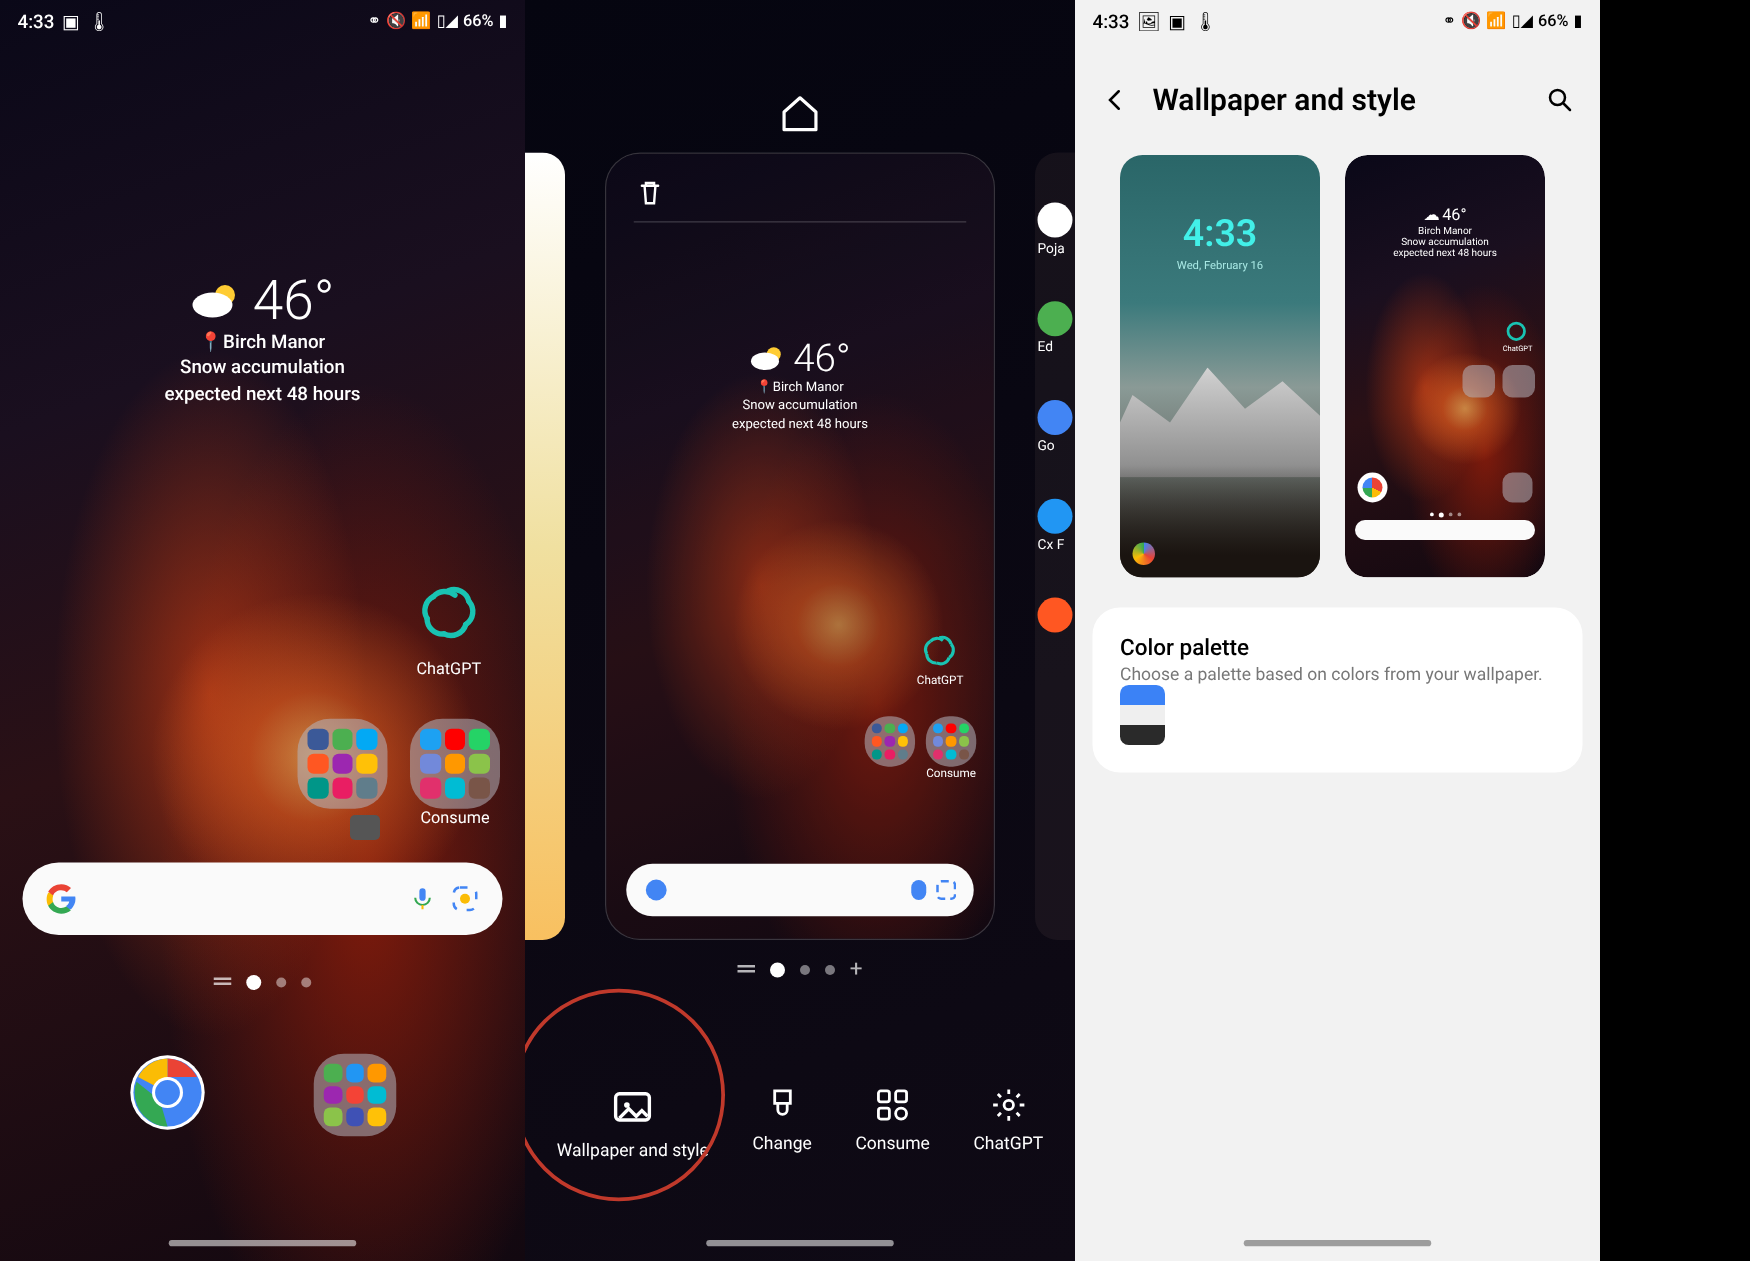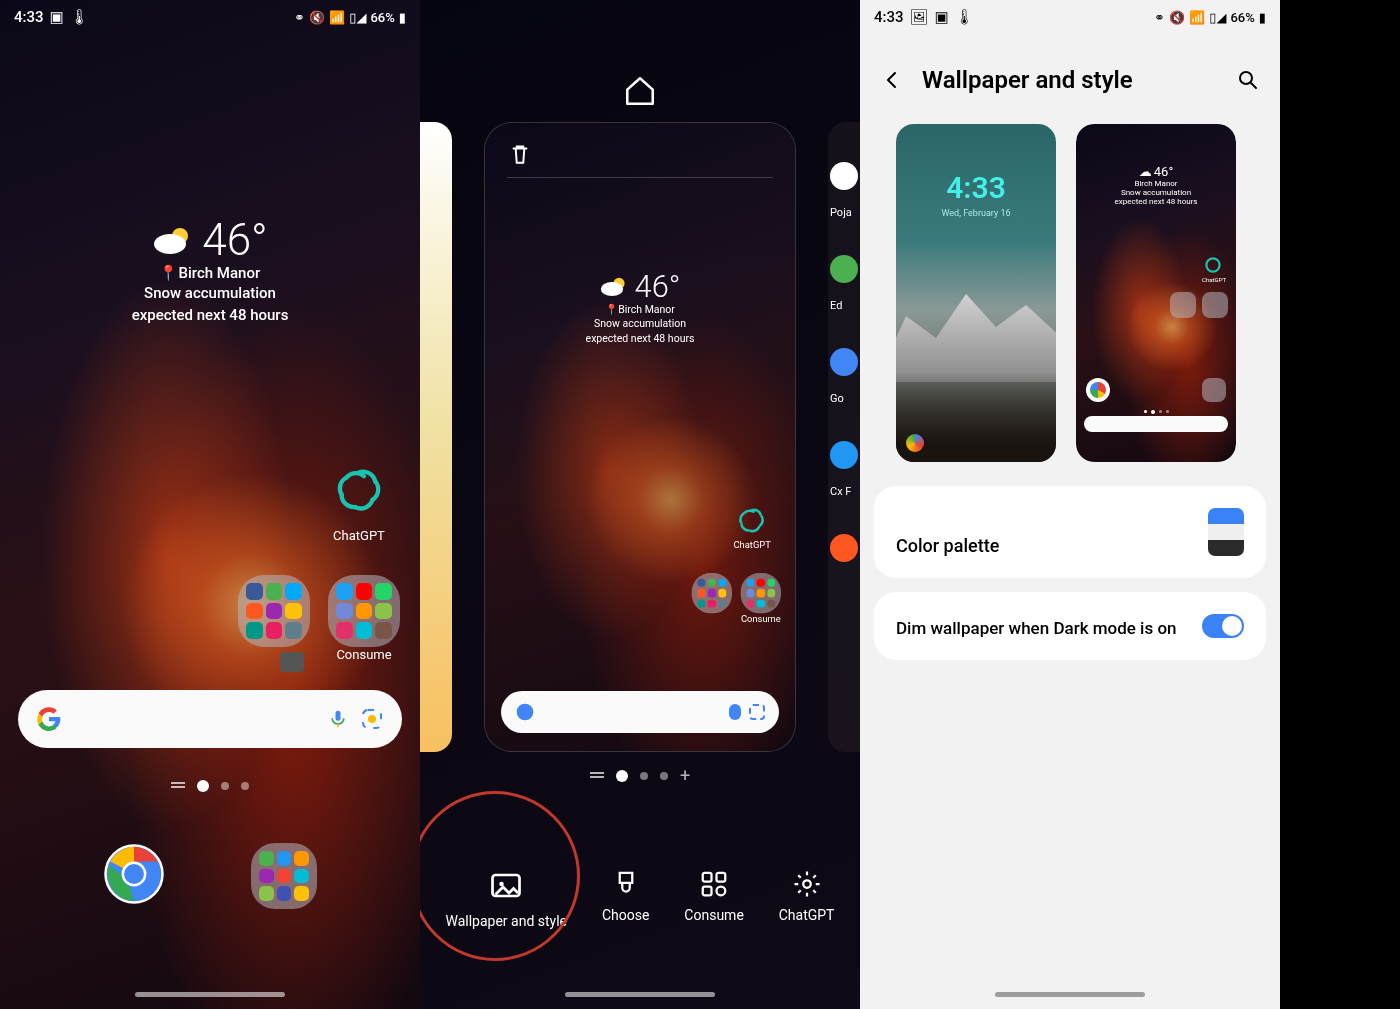--- a/index.html
+++ b/index.html
@@ -59,21 +59,21 @@
   .preview-inner { position: relative; width: 100%; height: 100%; }
   .trash-row { padding: 18px 0 10px; text-align: center; border-bottom: 1px solid rgba(255,255,255,0.2); margin: 0 22px; }
   .pf-weather { transform: scale(0.7); transform-origin: top center; margin-top: 90px; text-align: center; color: #fff; }
   .pf-chatgpt { position: absolute; right: 24px; top: 380px; transform: scale(0.72); transform-origin: top right; text-align: center; color:#fff; font-size:13px; }
   .pf-folders { position: absolute; right: 14px; top: 450px; display: flex; gap: 12px; transform: scale(0.72); transform-origin: top right; }
   .pf-search { position: absolute; left: 16px; right: 16px; bottom: 18px; height: 42px; background: #fafafa; border-radius: 22px; display: flex; align-items: center; padding: 0 14px; gap: 8px; }
   .side-preview { position: absolute; top: 122px; width: 32px; height: 630px; border-radius: 18px; background: rgba(120,100,100,0.12); overflow: hidden; }
   .side-left { left: 0; border-top-left-radius: 0; border-bottom-left-radius: 0; }
   .side-right { right: 0; border-top-right-radius: 0; border-bottom-right-radius: 0; display:flex; flex-direction:column; gap:36px; padding-top:40px; align-items:flex-start; padding-left:2px;}
   .side-app { width:28px; height:28px; border-radius:50%; background:#ddd; }
-  .side-label { color:#fff; font-size:11px; margin-top:16px; }
+  .side-label { color:#fff; font-size:11px; margin-top:2px; }
   .p2-pager { position: absolute; top: 770px; left:0; right:0; display:flex; gap:12px; justify-content:center; align-items:center; }
 
   .editor-actions { position: absolute; bottom: 80px; left: 0; right: 0; display: flex; justify-content: space-around; padding: 0 8px; }
   .ed-act { display:flex; flex-direction:column; align-items:center; gap:8px; color:#fff; font-size:14px; }
   .red-circle { position: absolute; width: 170px; height: 170px; border: 3px solid #c0392b; border-radius: 50%; bottom: 48px; left: -10px; pointer-events: none; }
 
   
   .settings-header { display: flex; align-items: center; gap: 18px; padding: 32px 20px 20px; }
   .settings-title { font-size: 24px; font-weight: 600; flex: 1; }
   .wp-previews { display: flex; gap: 20px; padding: 10px 36px 24px; }
@@ -84,21 +84,21 @@
   .mountain { position:absolute; bottom:80px; left:-20px; right:-20px; height:110px; background: linear-gradient(180deg,#e8e8e8 0%, #c8c8c8 30%, #888 100%); clip-path: polygon(0% 100%, 15% 40%, 30% 60%, 45% 20%, 60% 50%, 75% 30%, 90% 55%, 100% 100%); }
   .hs-card .nebula-bg { border-radius:18px; }
   .hs-weather { position:absolute; top:40px; left:0; right:0; text-align:center; color:#fff; font-size:8px; }
   .hs-temp { font-size:13px; display:inline-flex; align-items:center; gap:2px;}
   .hs-apps { position:absolute; bottom:60px; left:10px; right:10px; display:flex; justify-content:space-between; }
   .hs-search { position:absolute; bottom:30px; left:8px; right:8px; height:16px; background:#fafafa; border-radius:10px;}
 
   .card { background: #fff; border-radius: 22px; margin: 0 14px 14px; padding: 22px 22px; }
   .card-title { font-size: 18px; font-weight: 500; }
   .card-sub { font-size: 14px; color: #777; margin-top: 3px; }
-  .card-row { display:flex; align-items:flex-end; justify-content:space-between; }
+  .card-row { display:flex; align-items:flex-start; justify-content:space-between;flex-direction:column; }
   .palette-sw { width: 36px; height: 48px; border-radius: 7px; overflow:hidden; display:flex; flex-direction:column;}
   .palette-sw > div { flex:1; }
   .toggle { width: 42px; height: 24px; border-radius: 12px; background:#3b82f6; position:relative;}
   .toggle::after { content:''; position:absolute; right:2px; top:2px; width:20px; height:20px; background:#fff; border-radius:50%;}
   .red-box { border: 3px solid #e74c3c; border-radius: 2px; margin: 0 10px 14px; }
   .red-box .card { margin: 0; border-radius: 0; }
 
   svg { display:block; }
   .sp { flex:1; }
 </style>
@@ -362,21 +362,21 @@
           <rect x="3" y="4" width="18" height="14" rx="2" fill="none" stroke="#fff" stroke-width="1.8"></rect>
           <circle cx="9" cy="10" r="1.5" fill="#fff"></circle>
           <path d="M5 17l5-5 4 4 3-3 3 3" fill="none" stroke="#fff" stroke-width="1.8"></path>
         </svg>
       <span>Wallpaper and style</span>
     </div>
     <div class="ed-act">
       <svg width="30" height="30" viewBox="0 0 24 24">
           <path d="M7 3h10v8H7zM9 11v4a3 3 0 0 0 6 0v-4" fill="none" stroke="#fff" stroke-width="1.8"></path>
         </svg>
-      <span>Choose</span>
+      <span>Change</span>
     </div>
     <div class="ed-act">
       <svg width="30" height="30" viewBox="0 0 24 24">
           <rect x="3" y="3" width="7" height="7" rx="1.5" fill="none" stroke="#fff" stroke-width="1.8"></rect>
           <rect x="14" y="3" width="7" height="7" rx="1.5" fill="none" stroke="#fff" stroke-width="1.8"></rect>
           <rect x="3" y="14" width="7" height="7" rx="1.5" fill="none" stroke="#fff" stroke-width="1.8"></rect>
           <rect x="14" y="14" width="7" height="7" rx="3.5" fill="none" stroke="#fff" stroke-width="1.8"></rect>
         </svg>
       <span>Consume</span>
     </div>
@@ -463,27 +463,24 @@
           </div>
         <div style="width:24px;height:24px;background:rgba(180,180,190,.55);border-radius:8px"></div>
       </div>
     </div>
   </div>
 
 
   <div class="card card-row">
     <div>
       <div class="card-title">Color palette</div>
+      <div class="card-sub">Choose a palette based on colors from your wallpaper.</div>
     </div>
     <div class="palette-sw">
       <div style="background:#3b82f6"></div>
       <div style="background:#efefef"></div>
       <div style="background:#2a2a2a"></div>
     </div>
   </div>
 
-  <div class="card card-row">
-    <div class="card-title" style="font-size:17px">Dim wallpaper when Dark mode is on</div>
-    <div class="toggle"></div>
-  </div>
 
   <div class="nav-handle"></div>
 </div>
 
 </body></html>

